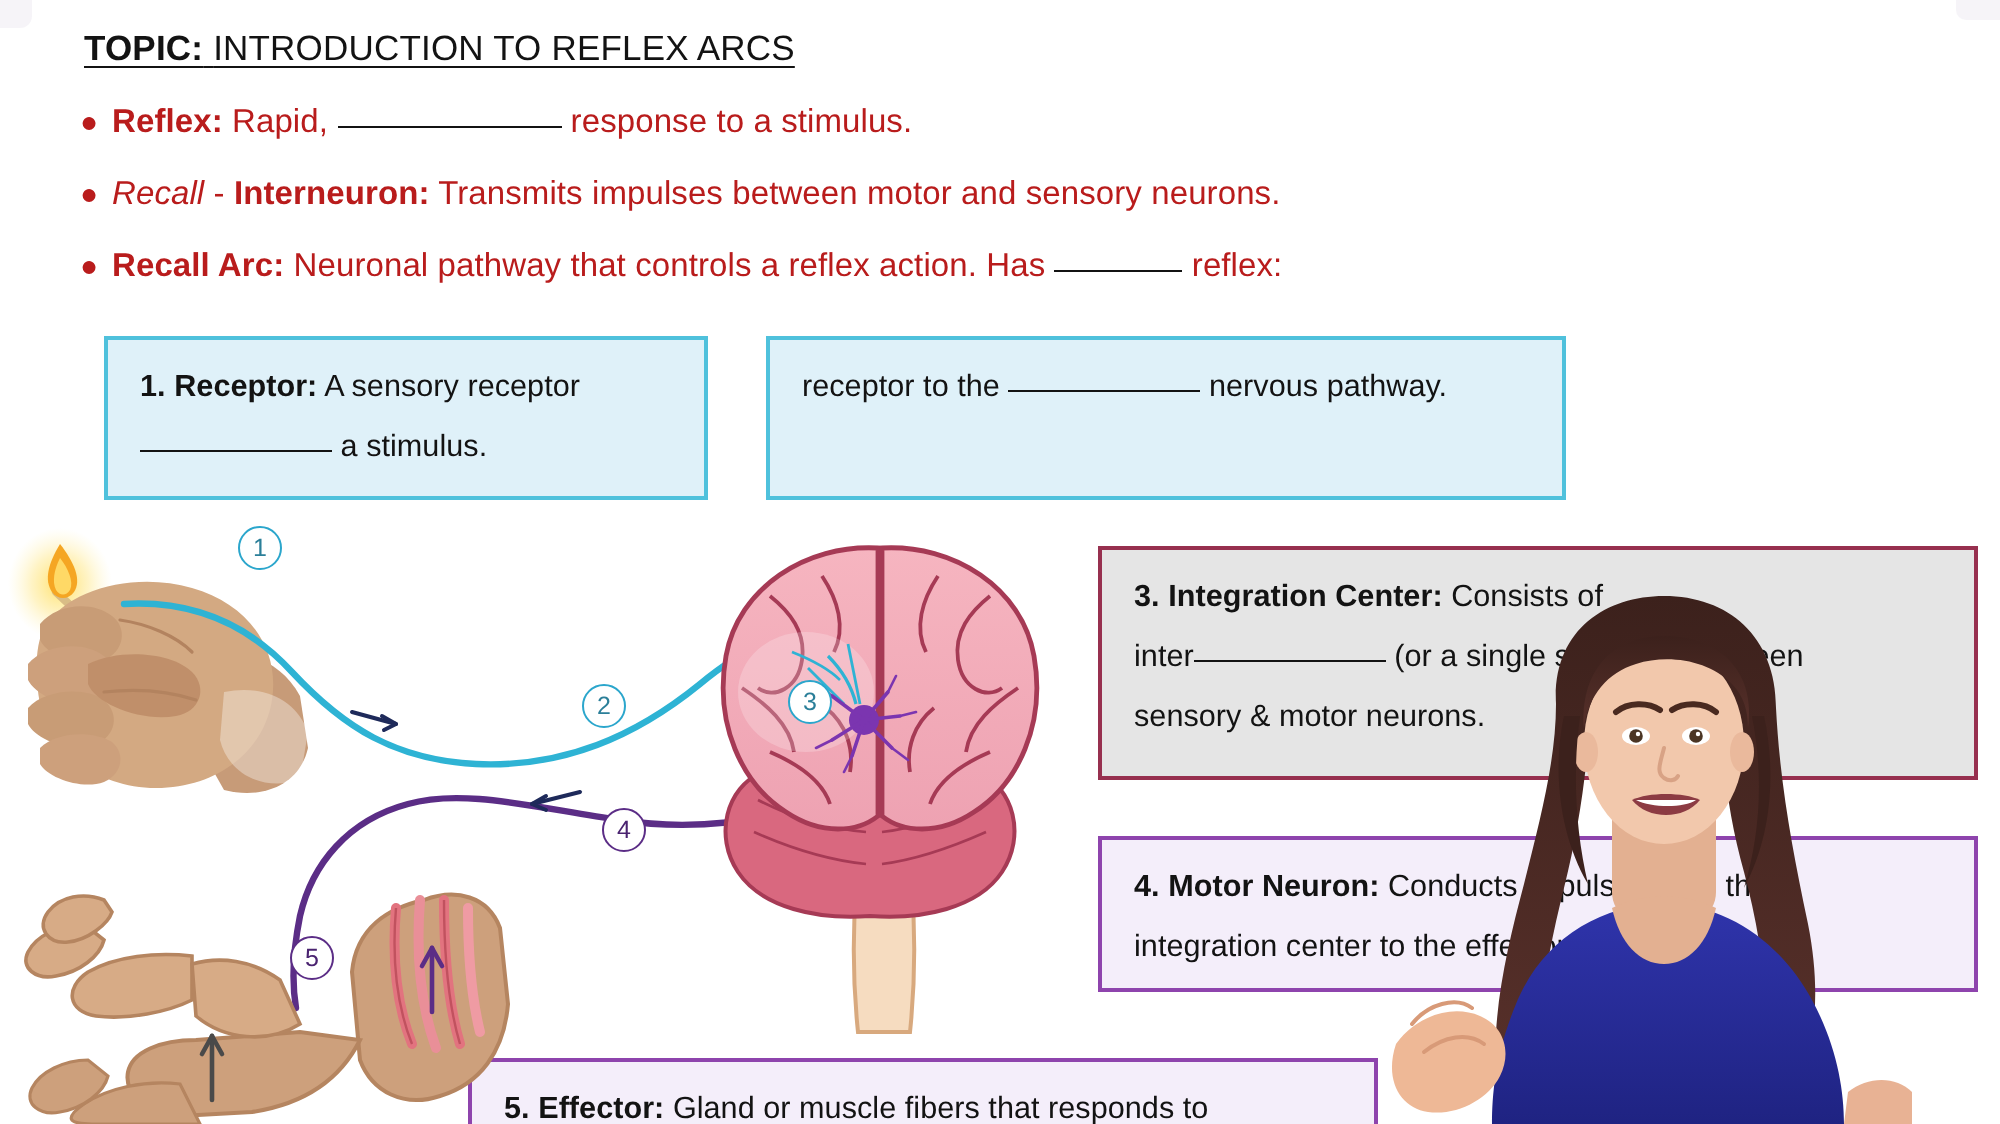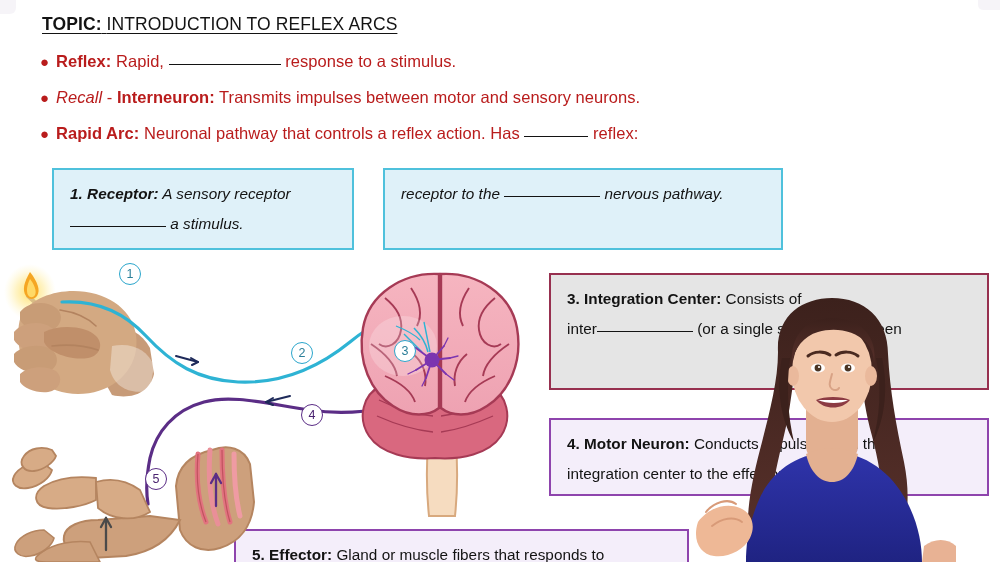--- a/index.html
+++ b/index.html
@@ -73,21 +73,20 @@
     line-height: 1.95;
     padding: 9px 14px 9px 16px;
     letter-spacing: 0.02px;
   }
   .stepbox .b { font-weight: bold; }
 
   .box-blue {
     background: #dff1f9;
     border-color: #4fc1dc;
     border-width: 2px;
-    font-style: italic;
   }
   .box-pink {
     background: #e5e5e5;
     border-color: #97304f;
     border-width: 2px;
   }
   .box-purple {
     background: #f4eefa;
     border-color: #8e44ad;
     border-width: 2.2px;
@@ -163,21 +162,21 @@
     <span class="dot">●</span><span class="b">Reflex:</span><span> Rapid,</span>
     <span class="blank blank-long"></span>
     <span>response to a stimulus.</span>
   </div>
 
   <div class="bullet bullet-2">
     <span class="dot">●</span><span class="i">Recall</span><span> - </span><span class="b">Interneuron:</span><span> Transmits impulses between motor and sensory neurons.</span>
   </div>
 
   <div class="bullet bullet-3">
-    <span class="dot">●</span><span class="b">Rapid Arc:</span><span> Neuronal pathway that controls a reflex action. Has</span>
+    <span class="dot">●</span><span class="b">Recall Arc:</span><span> Neuronal pathway that controls a reflex action. Has</span>
     <span class="blank blank-mid"></span>
     <span>reflex:</span>
   </div>
 
   <div class="stepbox box-blue" id="box1">
     <div>
       <span class="b">1.</span>
       <span class="b">Receptor:</span><span> A sensory receptor</span>
     </div>
     <div>
@@ -192,20 +191,21 @@
   </div>
 
   <div class="stepbox box-pink" id="box3">
     <div>
       <span class="b">3.</span>
       <span class="b">Integration Center:</span><span> Consists of</span>
     </div>
     <div>
       <span>inter</span><span class="blank blank-box"></span><span> (or a single synapse) between</span>
     </div>
+    <div>sensory &amp; motor neurons.</div>
   </div>
 
   <div class="stepbox box-purple" id="box4">
     <div>
       <span class="b">4.</span>
       <span class="b">Motor Neuron:</span><span> Conducts impulses from the</span>
     </div>
     <div>integration center to the effector.</div>
   </div>
 

